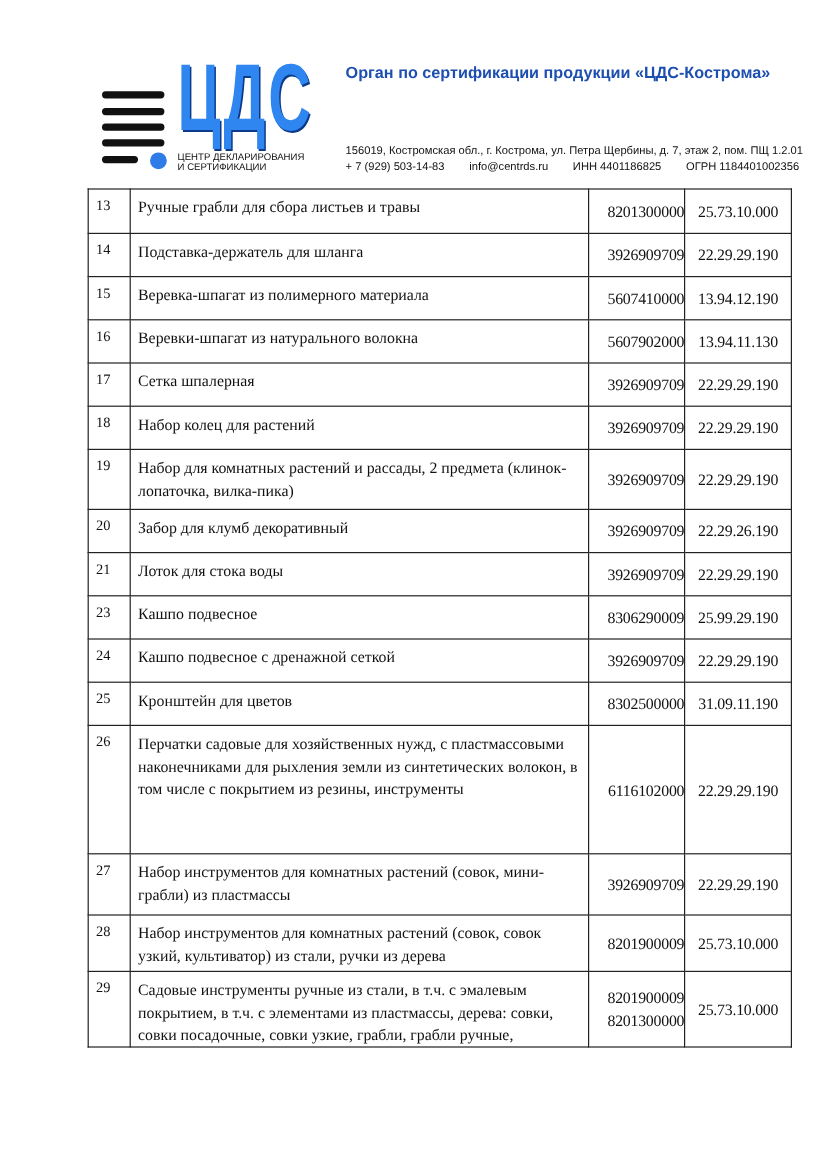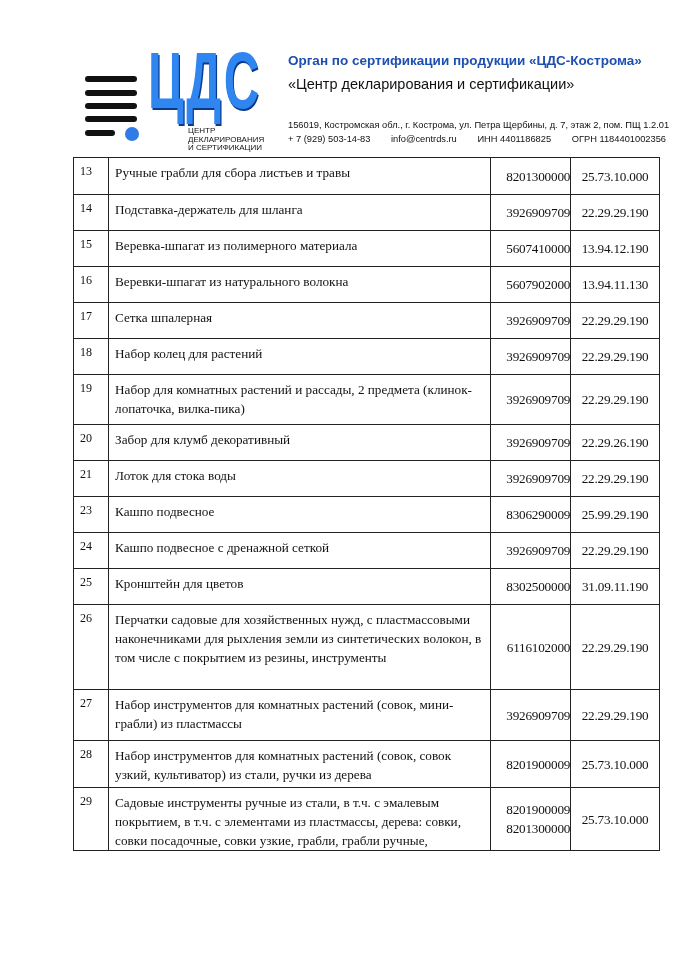--- a/index.html
+++ b/index.html
@@ -7,21 +7,21 @@
 
   
   .logo { position: absolute; left: 85px; top: 38px; width: 195px; height: 110px; }
   .logo-lines span { position: absolute; left: 0; height: 6px; background: #111; border-radius: 3px; }
   .logo-dot { position: absolute; left: 40px; top: 89px; width: 14px; height: 14px; border-radius: 50%; background: #2f7be8; }
   .logo-letters { position: absolute; left: 63px; top: 2px; font-family: "Liberation Sans", sans-serif;
                   font-weight: bold; font-size: 79px; line-height: 82px; color: #2f86f0;
                   transform: scaleX(0.62); transform-origin: left top; letter-spacing: 4px;
                   text-shadow: 2px 2px 0 #0b3a8a; }
   .logo-caption { position: absolute; left: 63px; top: 89px; font-family: "Liberation Sans", sans-serif;
-                  font-size: 8px; line-height: 8.5px; color: #111; text-transform: uppercase; margin-left: 40px; }
+                  font-size: 8px; line-height: 8.5px; color: #111; text-transform: uppercase; }
 
   .hdr { position: absolute; left: 288px; font-family: "Liberation Sans", sans-serif; color: #111; white-space: nowrap; }
   .hdr-org { top: 53px; font-size: 13.5px; font-weight: bold; color: #1d4fb0; }
   .hdr-company { top: 75px; font-size: 14.5px; line-height: 19px; }
   .hdr-addr { top: 118px; font-size: 9.3px; line-height: 14px; }
   .hdr-contacts span { margin-right: 18px; text-align: right; }
 
   
   table.items { position: absolute; left: 73px; top: 157px; width: 587px; border-collapse: collapse;
                 font-family: "Liberation Serif", serif; font-size: 13.2px; color: #111; }
@@ -46,21 +46,20 @@
   <div class="logo-dot"></div>
   <div class="logo-letters">ЦДС</div>
   <div class="logo-caption">
     <div>ЦЕНТР ДЕКЛАРИРОВАНИЯ</div>
     <div>И СЕРТИФИКАЦИИ</div>
   </div>
 </div>
 
 <div class="hdr hdr-org">Орган по сертификации продукции «ЦДС-Кострома»</div>
 <div class="hdr hdr-company">
-  <div>«Центр декларирования и сертификации»</div>
 </div>
 <div class="hdr hdr-addr">
   <div>156019, Костромская обл., г. Кострома, ул. Петра Щербины, д. 7, этаж 2, пом. ПЩ 1.2.01</div>
   <div class="hdr-contacts">
     <span>+ 7 (929) 503-14-83</span>
     <span>info@centrds.ru</span>
     <span>ИНН 4401186825</span>
     <span>ОГРН 1184401002356</span>
   </div>
 </div>
@@ -156,21 +155,21 @@
         <td class="c-okpd">22.29.29.190</td>
       </tr>
       <tr style="height: 36px;">
         <td class="c-num">25</td>
         <td class="c-desc">Кронштейн для цветов</td>
         <td class="c-code">
           <span class="code-line">8302500000</span>
         </td>
         <td class="c-okpd">31.09.11.190</td>
       </tr>
-      <tr style="height: 85px;">
+      <tr style="height: 107px;">
         <td class="c-num">26</td>
         <td class="c-desc">Перчатки садовые для хозяйственных нужд, с пластмассовыми наконечниками для рыхления земли из синтетических волокон, в том числе с покрытием из резины, инструменты</td>
         <td class="c-code">
           <span class="code-line">6116102000</span>
         </td>
         <td class="c-okpd">22.29.29.190</td>
       </tr>
       <tr style="height: 51px;">
         <td class="c-num">27</td>
         <td class="c-desc">Набор инструментов для комнатных растений (совок, мини-грабли) из пластмассы</td>

